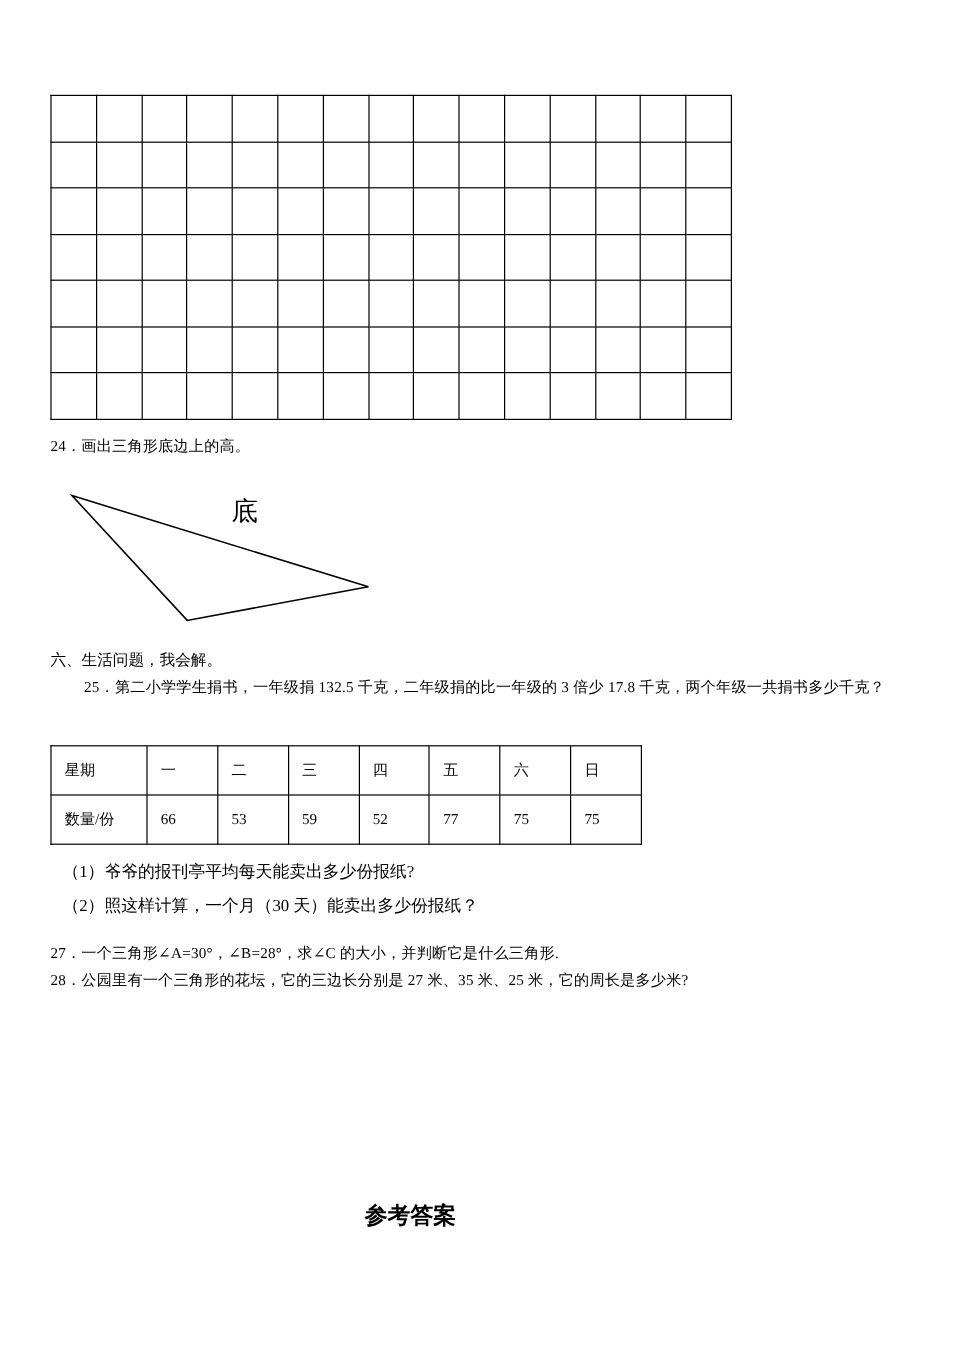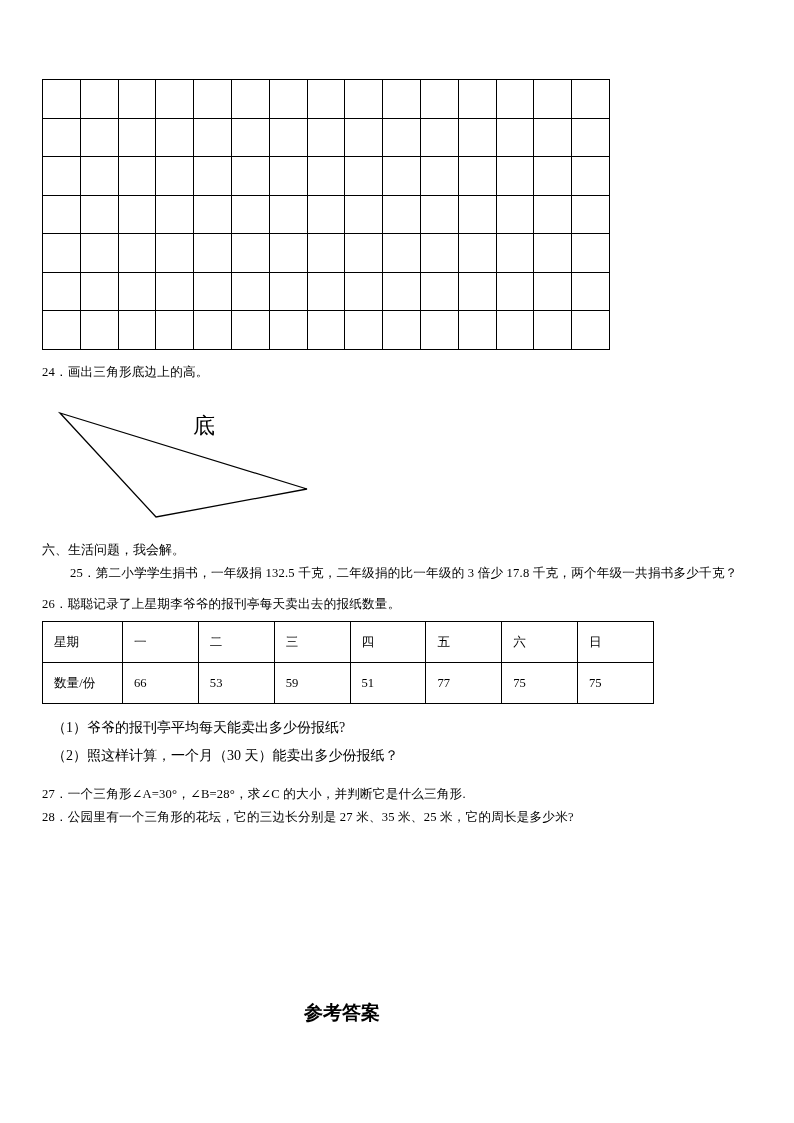--- a/index.html
+++ b/index.html
@@ -84,21 +84,21 @@
 
   
   .data-table-wrap {
     position: absolute;
     left: 42px;
     top: 621px;
     width: 612px;
   }
   table.data-table {
     border-collapse: collapse;
-    width: 612px;
+    width: 493px;
     table-layout: fixed;
   }
   table.data-table td {
     border: 1.1px solid #000000;
     height: 40px;
     padding: 0 0 0 11px;
     font-size: 12.6px;
     vertical-align: middle;
     white-space: nowrap;
   }
@@ -253,41 +253,40 @@
     <svg width="320" height="130" viewBox="0 0 320 130">
       <polygon id="tri-poly" points="20,17 267,93 116,121" fill="none" stroke="#000000" stroke-width="1.3"></polygon>
     </svg>
   </div>
   <div class="base-label">底</div>
 
   <div class="section-head" style="left:42px; top:541px;text-align:right;">六、生活问题，我会解。</div>
 
   <div class="qline" style="left:42px; top:565px;margin-left:28px;">25．第二小学学生捐书，一年级捐 132.5 千克，二年级捐的比一年级的 3 倍少 17.8 千克，两个年级一共捐书多少千克？</div>
 
-  <div class="qline" style="left:42px; top:596px;">26．聪聪记录了上星期李爷爷的报刊亭每天卖出去的报纸数量。</div>
 
   <div class="data-table-wrap">
     <table class="data-table">
       <tbody>
         <tr>
           <td class="lead">星期</td>
           <td>一</td>
           <td>二</td>
           <td>三</td>
           <td>四</td>
           <td>五</td>
           <td>六</td>
           <td>日</td>
         </tr>
         <tr>
           <td class="lead">数量/份</td>
           <td>66</td>
           <td>53</td>
           <td>59</td>
-          <td>51</td>
+          <td>52</td>
           <td>77</td>
           <td>75</td>
           <td>75</td>
         </tr>
       </tbody>
     </table>
   </div>
 
   <div class="indent-sub" style="left:52px; top:719px;">（1）爷爷的报刊亭平均每天能卖出多少份报纸?</div>
   <div class="indent-sub" style="left:52px; top:747px;">（2）照这样计算，一个月（30 天）能卖出多少份报纸？</div>

